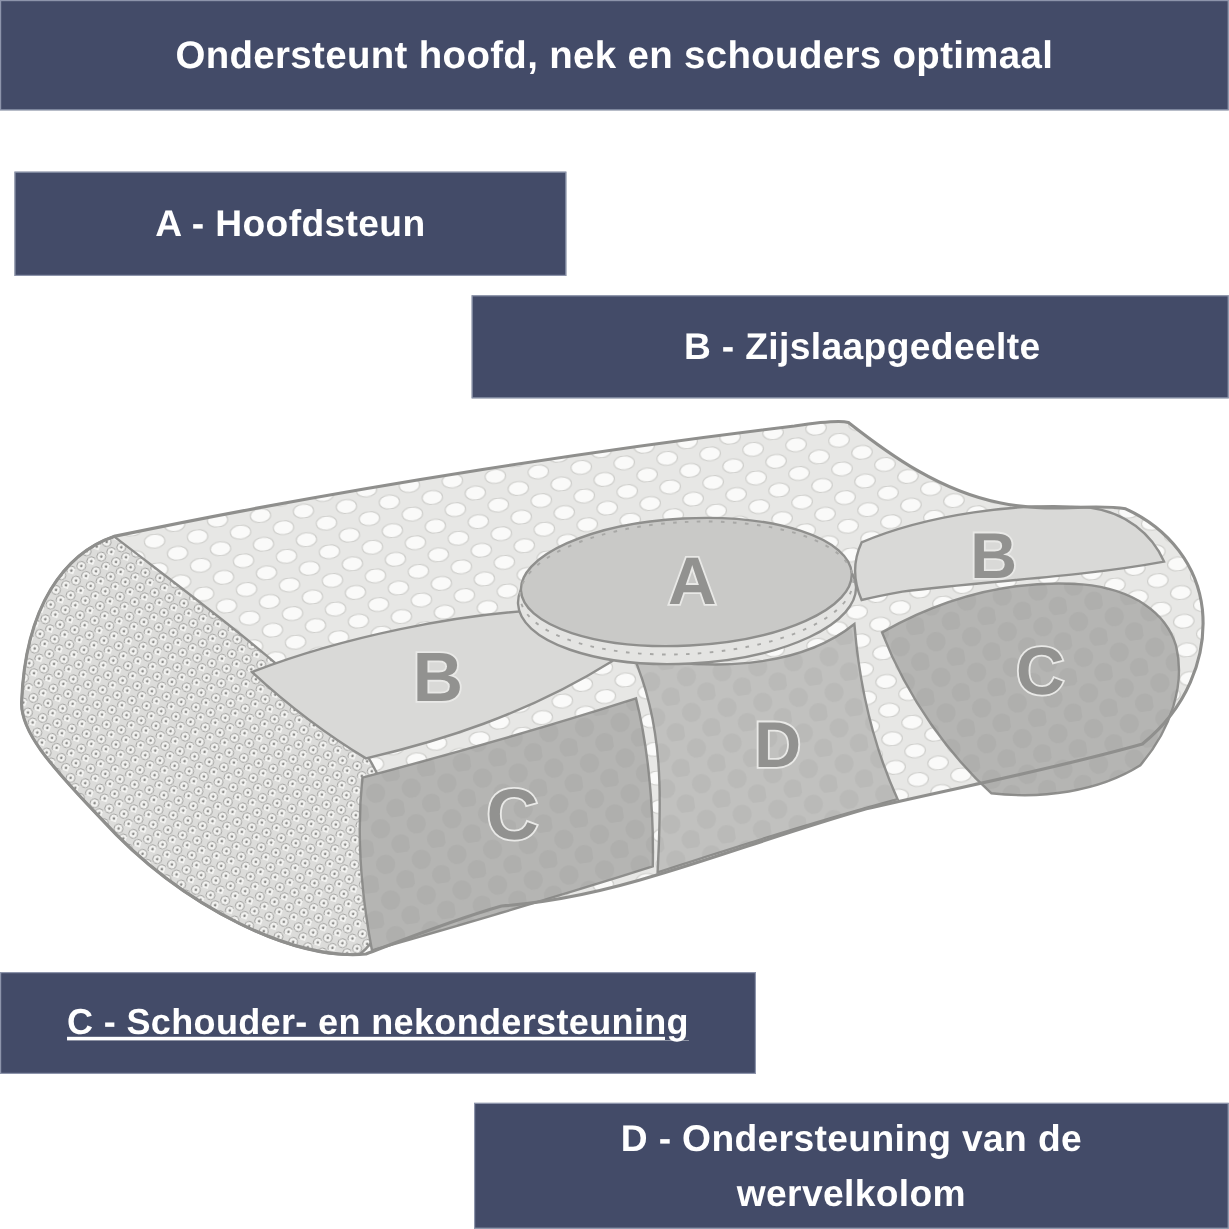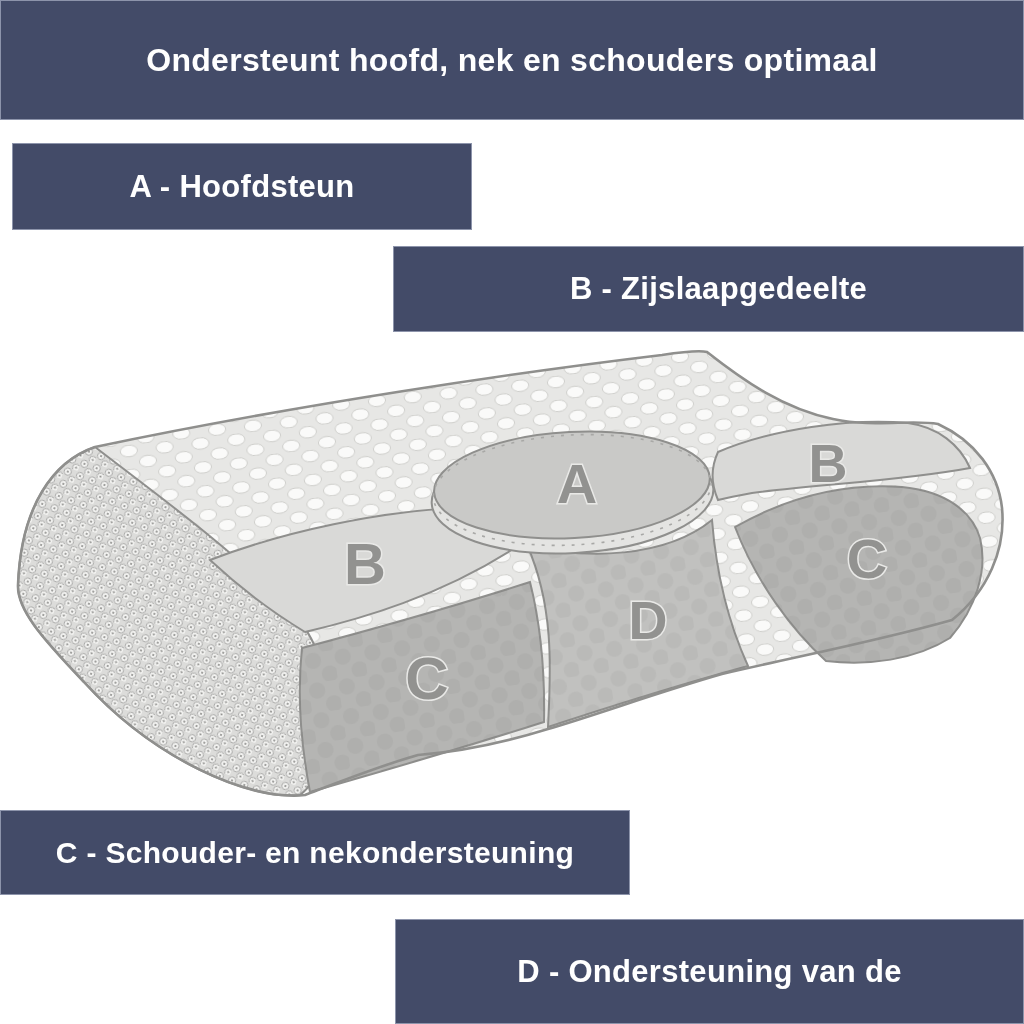--- a/index.html
+++ b/index.html
@@ -14,24 +14,24 @@
     position:absolute;
     background:var(--banner-bg,#434b68);
     color:var(--banner-text,#ffffff);
     display:flex; align-items:center; justify-content:center;
     font-weight:bold;
     box-sizing:border-box;
     border:1px solid rgba(203,209,226,0.55);
     letter-spacing:0.3px;
     text-align:center;
   }
-  #banner-top { left:0; top:0; width:1024px; height:120px; font-size:32px; }
+  #banner-top { left:0; top:0; width:1024px; height:92px; font-size:32px; }
   #banner-a   { left:12px; top:143px; width:460px; height:87px; font-size:31px; }
   #banner-b   { left:393px; top:246px; width:631px; height:86px; font-size:31px;padding-left:20px; }
-  #banner-c   { left:0; top:810px; width:630px; height:85px; font-size:30px; }
+  #banner-c   { left:0; top:810px; width:630px; height:85px; font-size:30px;text-decoration:underline; }
   #banner-d   { left:395px; top:919px; width:629px; height:105px; font-size:31px;
                 flex-direction:column; line-height:46px; }
   #pillow-svg { position:absolute; left:0; top:0; width:1024px; height:1024px; }
 
   
   .outline       { fill:none; stroke:var(--pillow-outline,#8f8f8d); stroke-width:2.6; }
   .body-base     { fill:#f1f1ef; }
   .endcap        { stroke:var(--pillow-outline,#8f8f8d); stroke-width:2; }
   .panel         { stroke:var(--pillow-outline,#8f8f8d); stroke-width:2; }
   .panel-b       { fill:var(--panel-b,#d9d9d7); }
@@ -58,20 +58,21 @@
   <span>A - Hoofdsteun</span>
 </div>
 <div class="banner" id="banner-b">
   <span>B - Zijslaapgedeelte</span>
 </div>
 <div class="banner" id="banner-c">
   <span>C - Schouder- en nekondersteuning</span>
 </div>
 <div class="banner" id="banner-d">
   <span>D - Ondersteuning van de</span>
+  <span>wervelkolom</span>
 </div>
 
 <svg id="pillow-svg" viewBox="0 0 1024 1024">
   <defs>
     <pattern id="bubble" width="36" height="24" patternUnits="userSpaceOnUse" patternTransform="rotate(-6)">
       <rect width="36" height="24" fill="#e7e7e5"></rect>
       <ellipse cx="9" cy="6" rx="8.6" ry="5.8" fill="#fafaf9" stroke="#cfcfcc" stroke-width="1"></ellipse>
       <ellipse cx="27" cy="18" rx="8.6" ry="5.8" fill="#fafaf9" stroke="#cfcfcc" stroke-width="1"></ellipse>
     </pattern>
     <pattern id="meshdense" width="13" height="13" patternUnits="userSpaceOnUse" patternTransform="rotate(20)">

